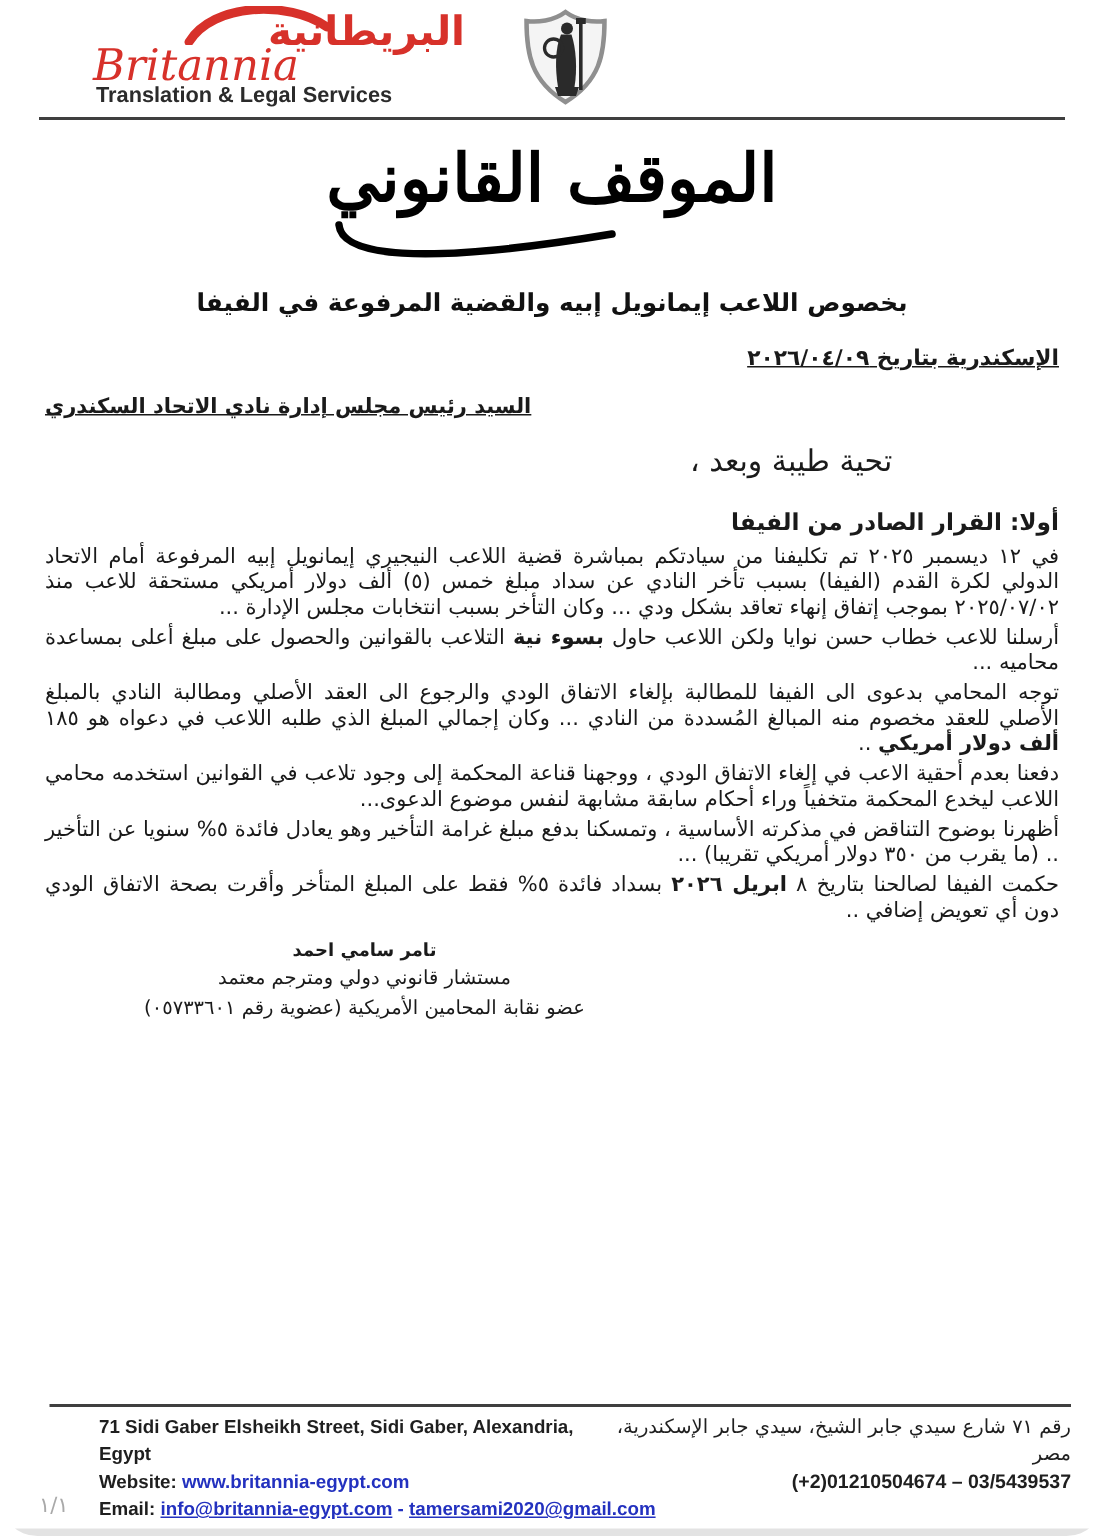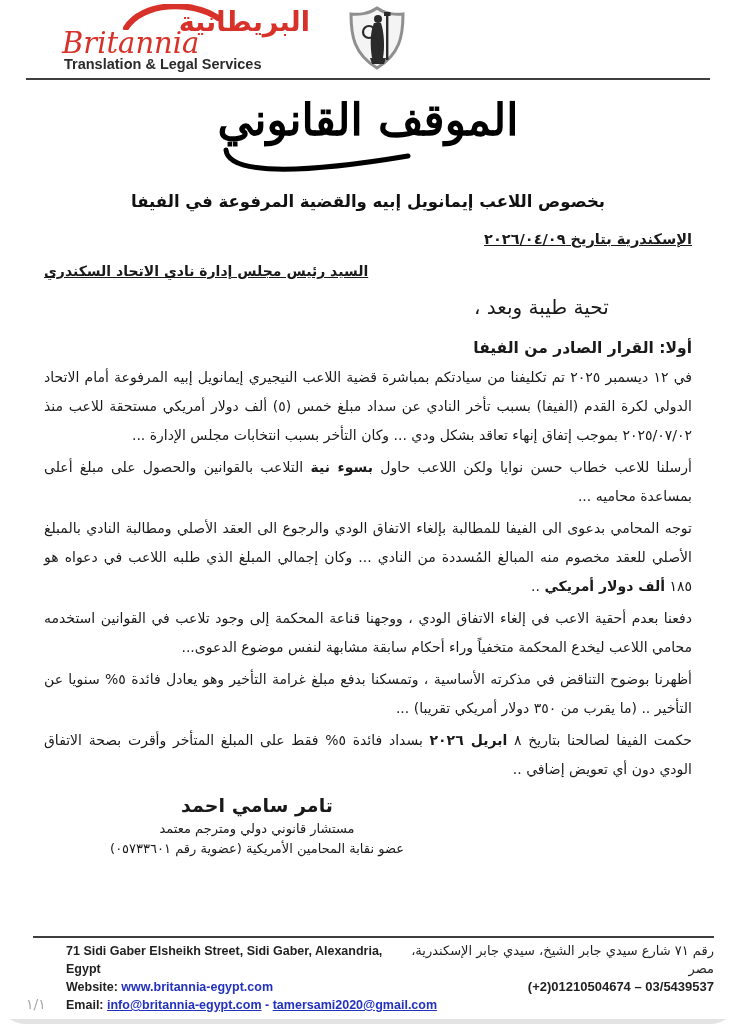--- a/index.html
+++ b/index.html
@@ -47,50 +47,50 @@
     font-family:"DejaVu Serif",serif;
     font-weight:bold;font-size:44px;line-height:1.1;
     direction:rtl;color:#000;
   }
   .title-swash{position:absolute;left:calc(50% - 150px);top:50px;}
   .subtitle{
     text-align:center;font-weight:bold;font-size:16.5px;
     direction:rtl;margin-top:4px;color:#111;
   }
   
-  .doc-body{direction:rtl;padding:0 44px;}
+  .doc-body{direction:rtl;padding:0 30px;}
   .date-line{
     margin-top:20px;text-align:right;
     font-weight:bold;font-size:14.5px;text-decoration:underline;
   }
   .addressee{
     margin-top:16px;text-align:left;
     font-weight:bold;font-size:14px;text-decoration:underline;
   }
   .greeting{
     margin-top:16px;text-align:left;padding-left:430px;
     font-size:20px;font-family:"DejaVu Sans",sans-serif;white-space:nowrap;
   }
   .sec-heading{
     margin-top:20px;margin-bottom:6px;text-align:right;
     font-weight:bold;font-size:15.5px;
   }
   .para{
     margin:0 0 3px 0;
-    font-size:14px;line-height:29px;
+    font-size:14px;line-height:17px;
     text-align:justify;
   }
   .para .b{font-weight:bold;}
   
   .signature{
     direction:rtl;text-align:center;
     width:390px;margin:10px auto 0 0;
     margin-left:18px;
   }
-  .sig-name{font-weight:bold;font-size:19px;}
+  .sig-name{font-weight:bold;font-size:12px;}
   .sig-line{font-size:13px;margin-top:5px;}
   
   .footer{
     position:absolute;left:33px;right:22px;top:936px;
     border-top:2px solid #3f3f3f;
     padding-top:4px;
     font-family:"Liberation Sans",sans-serif;
   }
   .f-row{display:flex;justify-content:space-between;align-items:baseline;line-height:18px;}
   .f-left{direction:ltr;text-align:left;font-size:12.5px;font-weight:bold;color:#1f1f1f;padding-left:33px;}

